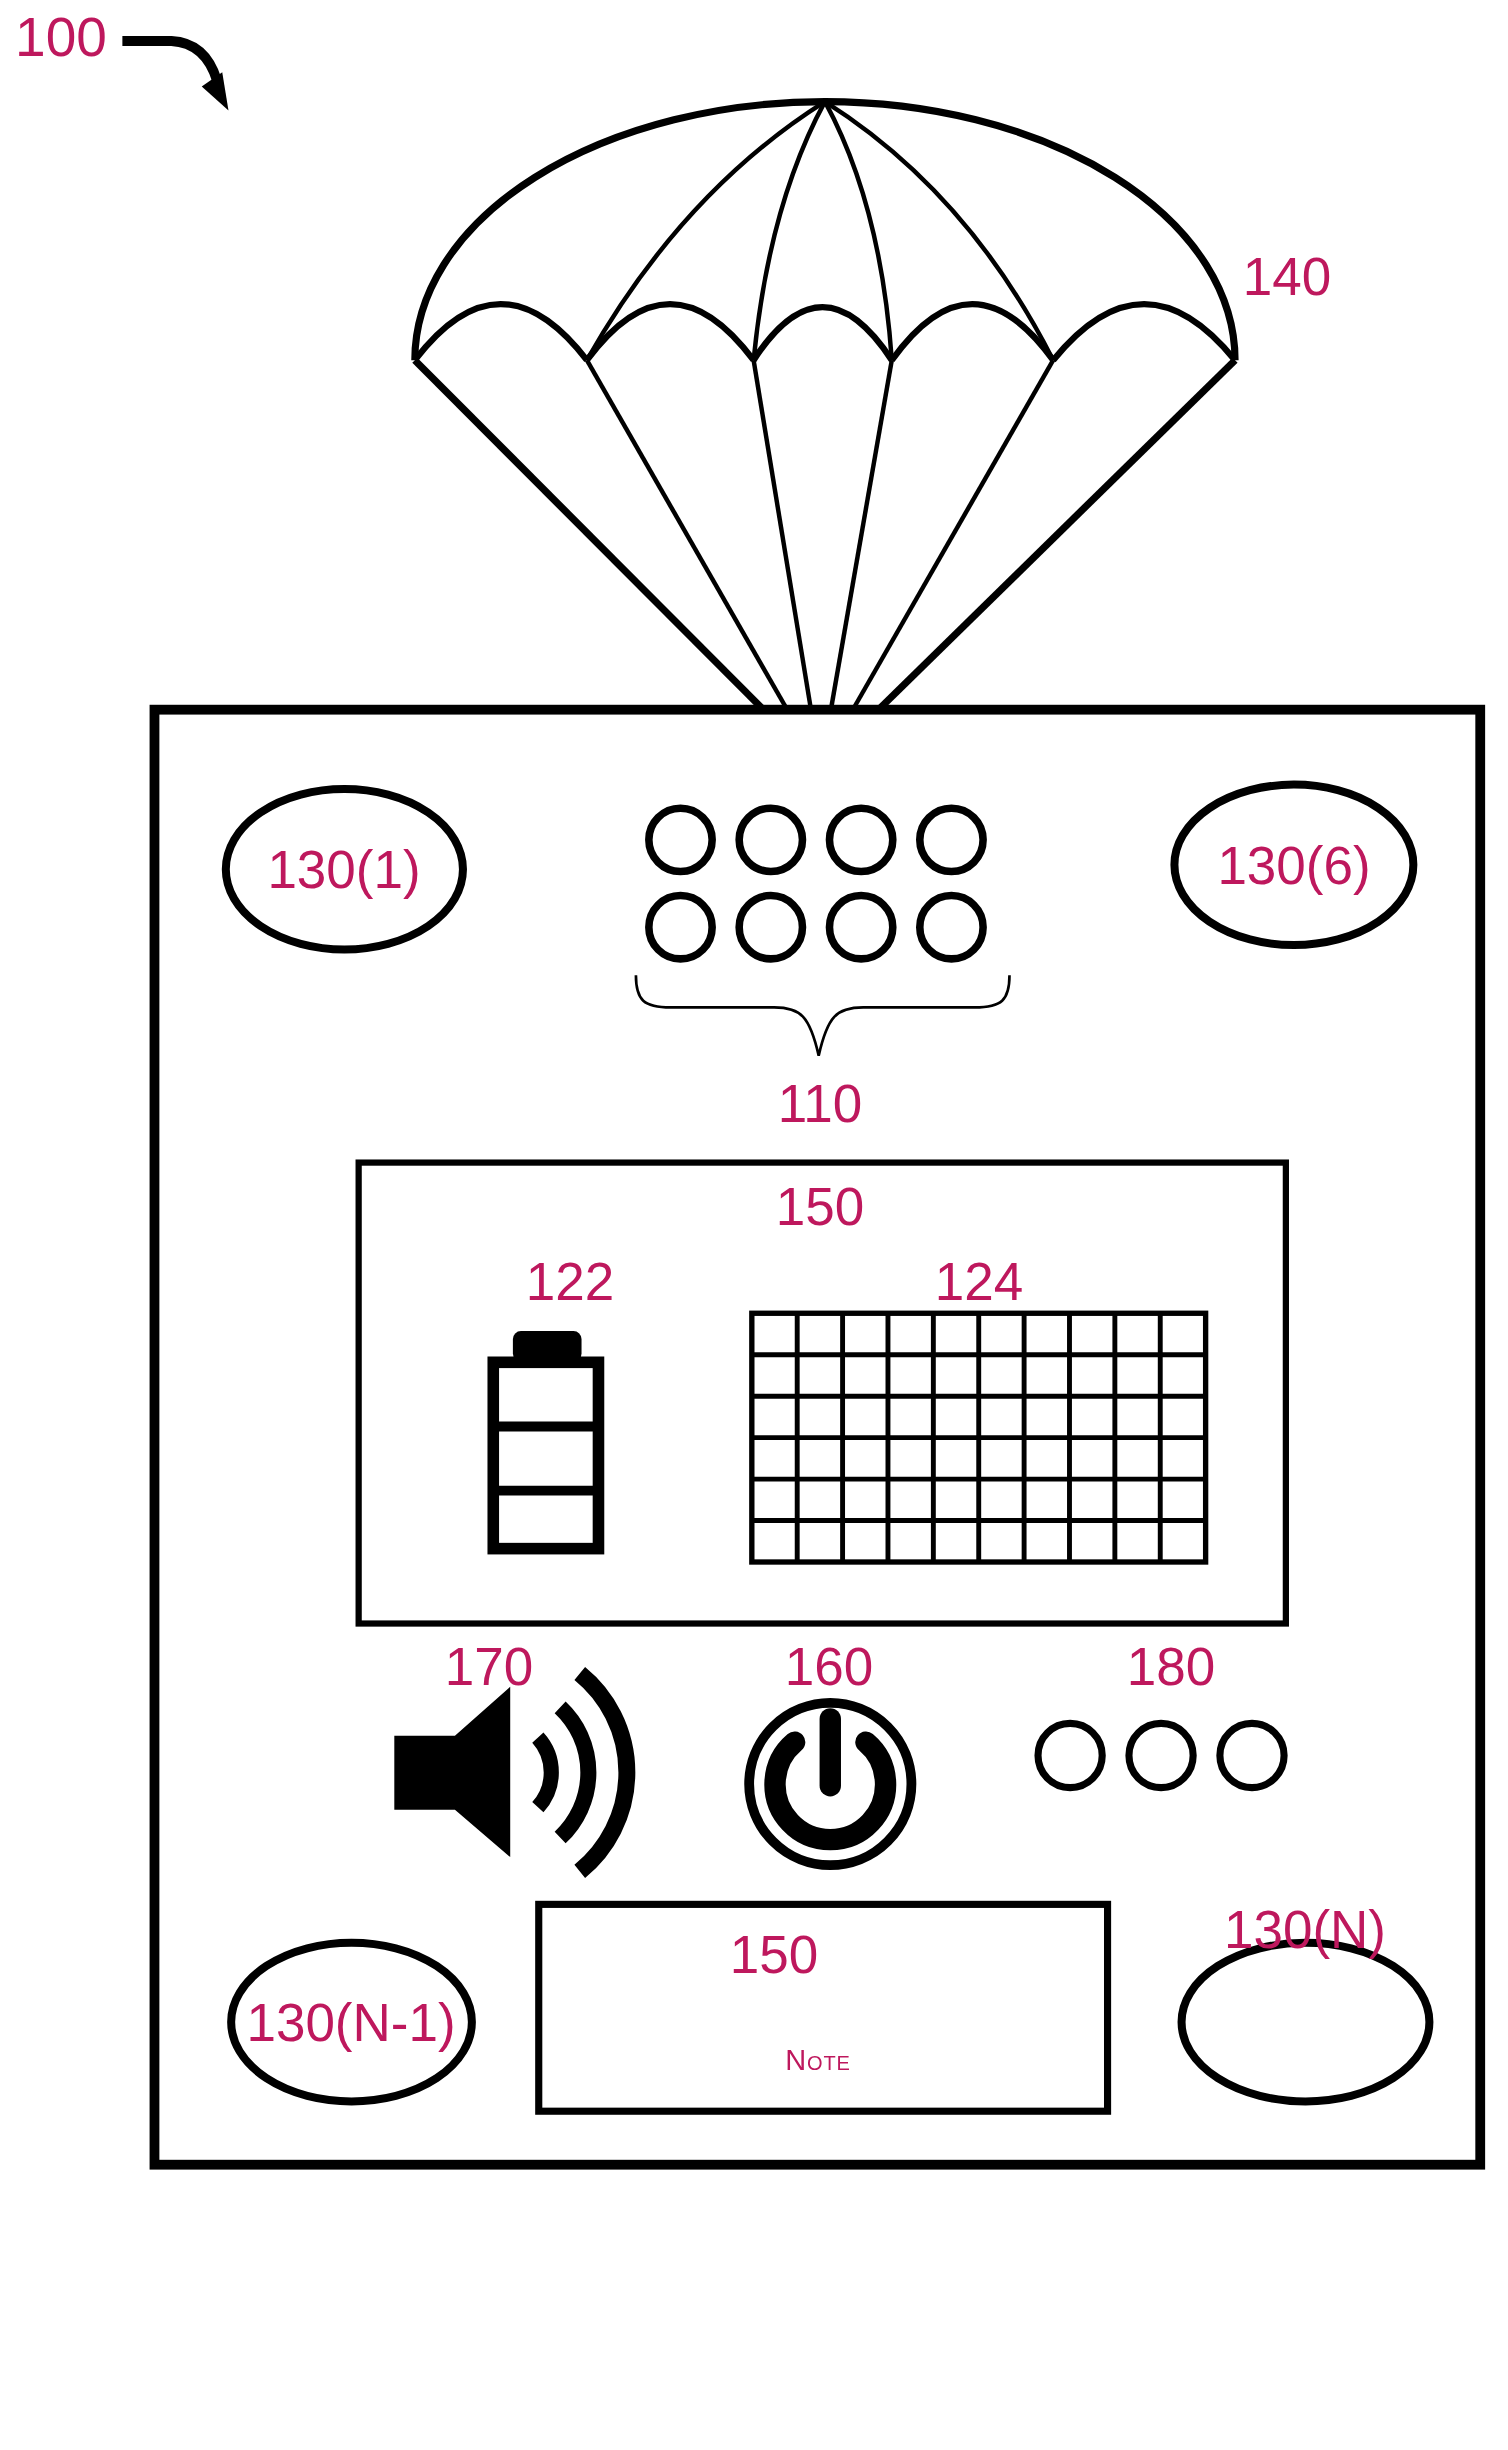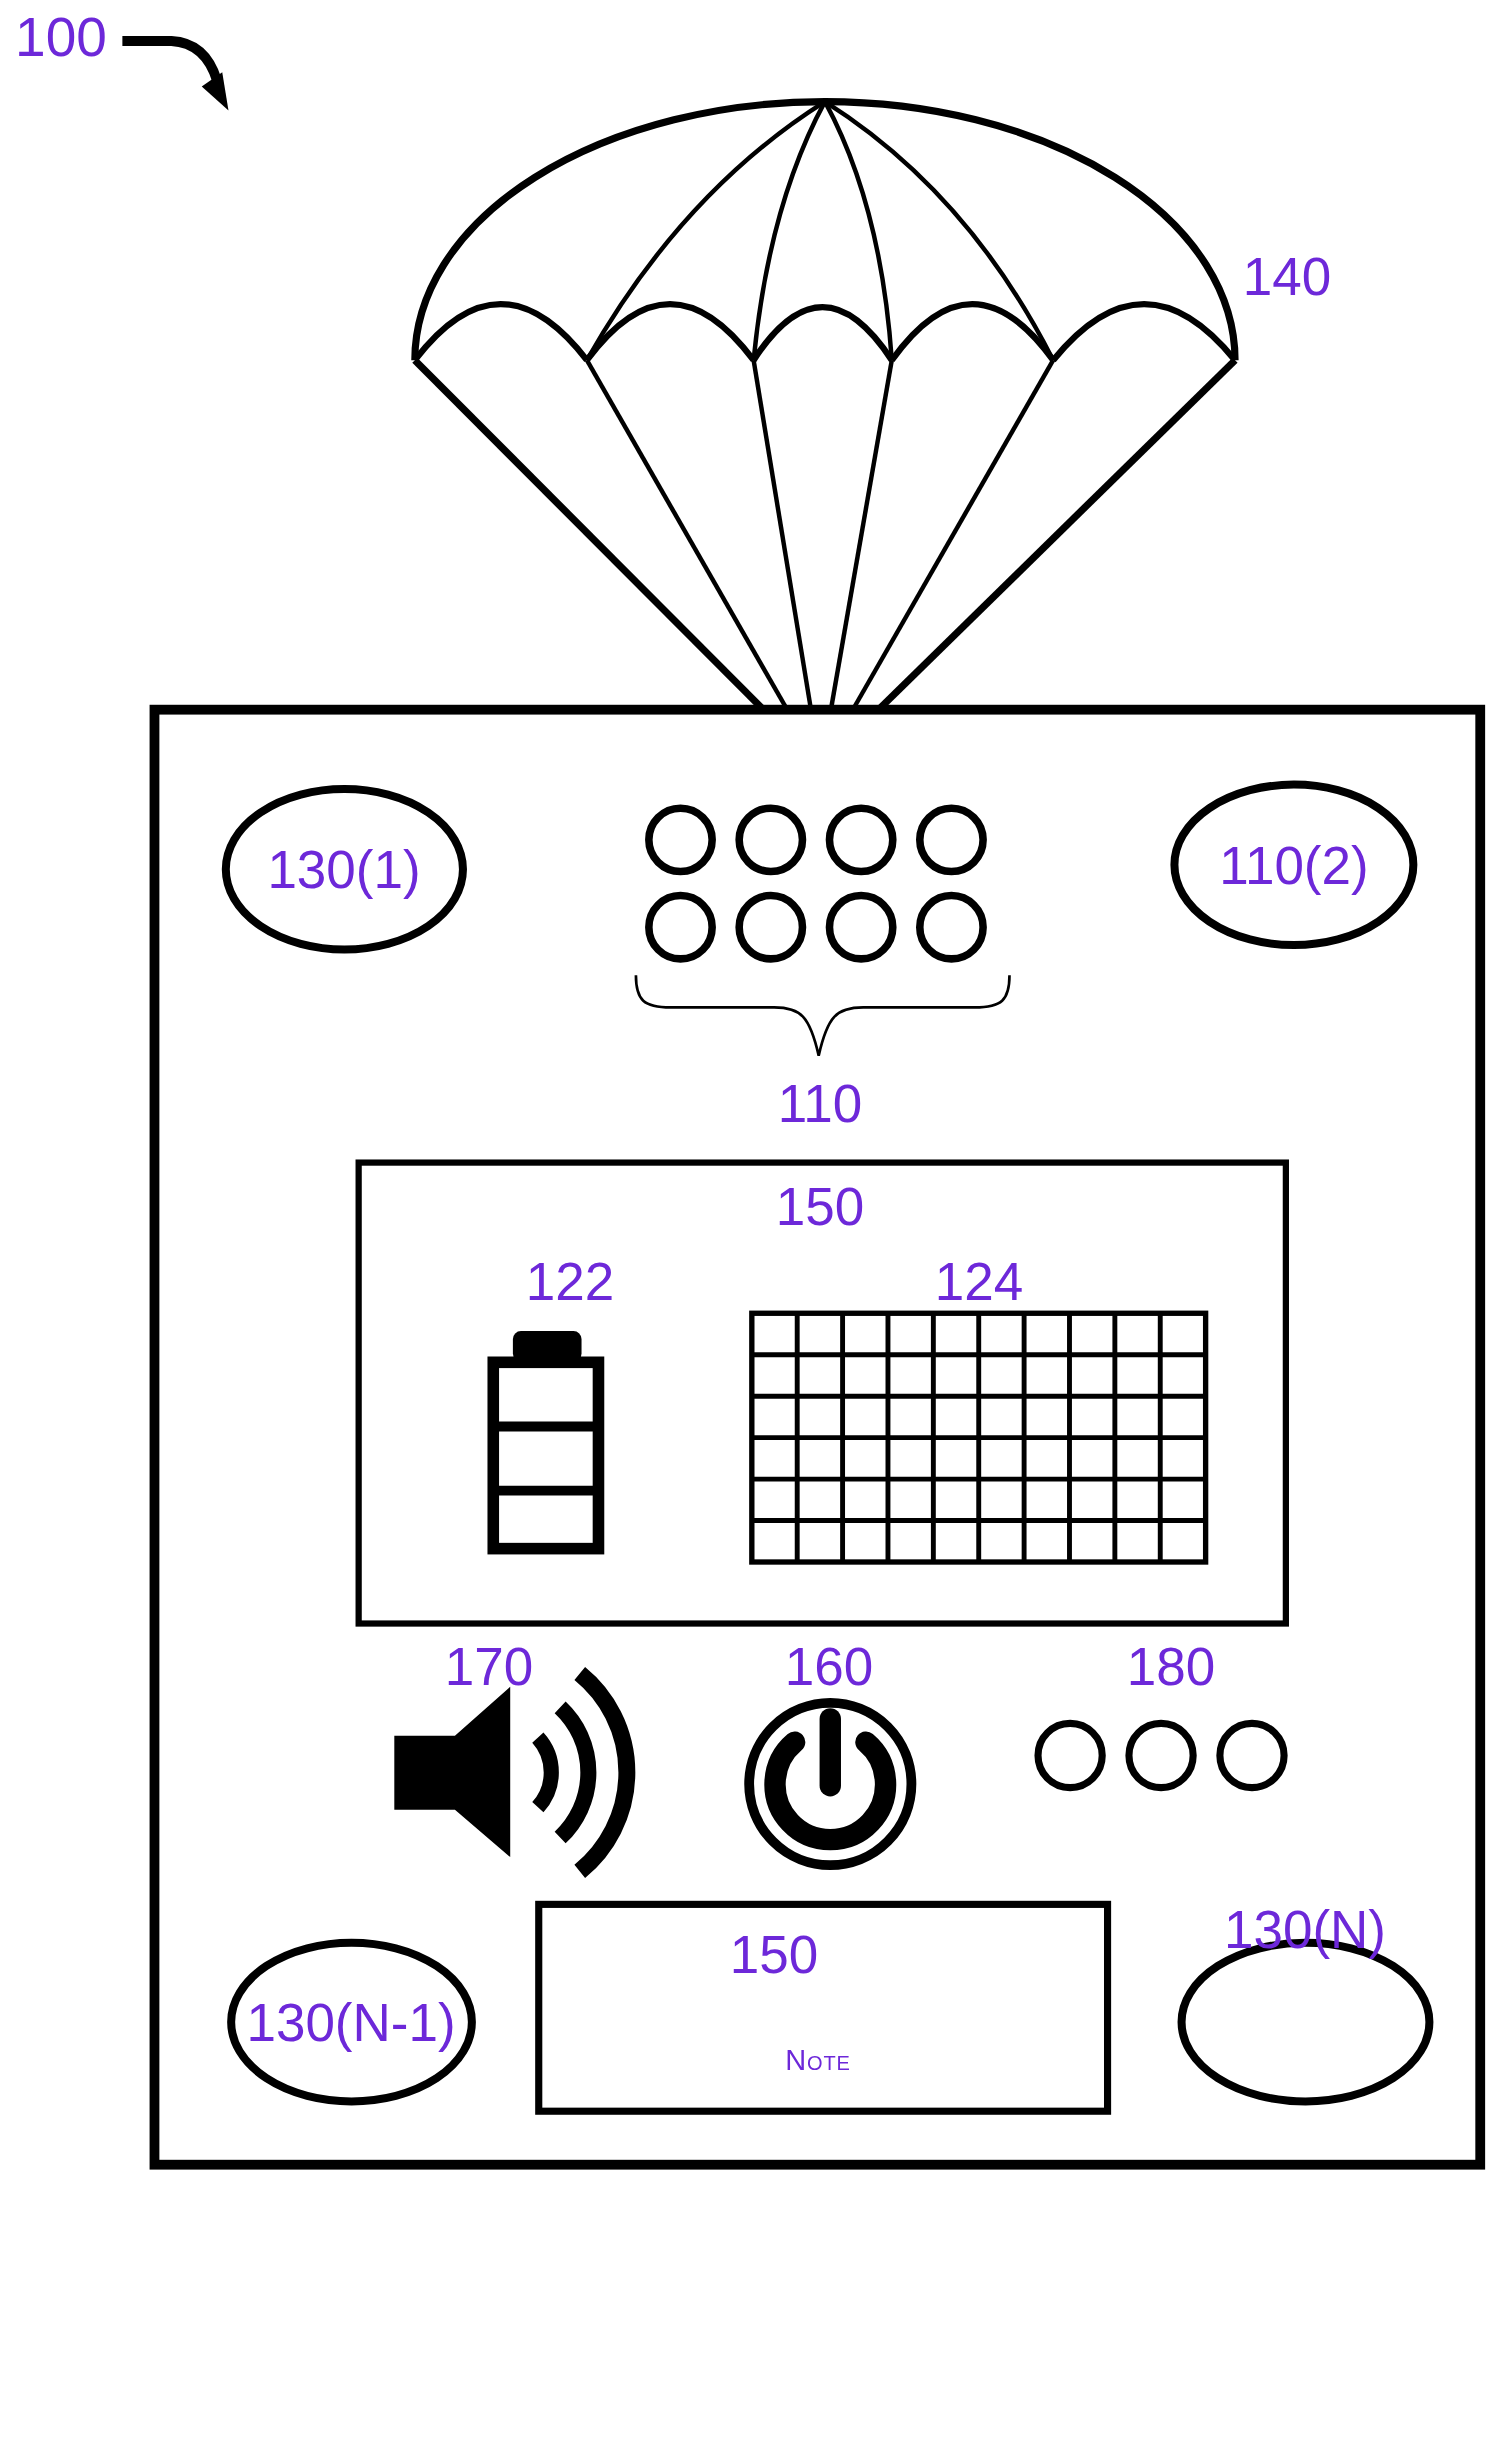--- a/index.html
+++ b/index.html
@@ -1,20 +1,20 @@
 <!DOCTYPE html>
 <html style="font-size:14.3px"><head>
 <meta charset="utf-8">
 <style>
   html,body{margin:0;padding:0;background:#ffffff;}
   .page{position:relative;width:1509px;height:2450px;background:#fff;overflow:hidden;
         font-family:"Liberation Sans",sans-serif;color:#000;}
   .art{position:absolute;left:0;top:0;}
   .lbl{position:absolute;transform:translate(-50%,-50%);font-size:53px;line-height:1;
-       white-space:nowrap;color:#6d28d9;}
+       white-space:nowrap;color:#be185d;}
   .lbl-ref{font-size:55px;}
   .lbl-note{font-variant:small-caps;font-size:29px;letter-spacing:0.9px;}
   .lbl-caption{font-size:91px;letter-spacing:1.8px;}
 </style>
 </head>
 <body>
 
 <div class="page">
 
   <svg class="art" width="1509" height="2450" viewBox="0 0 1692 2748">
@@ -117,21 +117,21 @@
         <circle cx="1302" cy="1969" r="36" fill="#fff" stroke="#000" stroke-width="8"></circle>
         <circle cx="1404" cy="1969" r="36" fill="#fff" stroke="#000" stroke-width="8"></circle>
       </g>
 
     <rect x="604" y="2136" width="638" height="232" fill="#fff" stroke="#000" stroke-width="8"></rect>
   </svg>
 
   <div class="lbl lbl-ref" style="left:61px;top:37px;">100</div>
   <div class="lbl" style="left:1287px;top:276px;">140</div>
   <div class="lbl" style="left:344px;top:869px;">130(1)</div>
-  <div class="lbl" style="left:1294px;top:865px;">110(2)</div>
+  <div class="lbl" style="left:1294px;top:865px;">130(6)</div>
   <div class="lbl" style="left:820px;top:1103px;">110</div>
   <div class="lbl" style="left:820px;top:1206px;">150</div>
   <div class="lbl" style="left:570px;top:1281px;">122</div>
   <div class="lbl" style="left:979px;top:1281px;">124</div>
   <div class="lbl" style="left:489px;top:1666px;">170</div>
   <div class="lbl" style="left:829px;top:1666px;">160</div>
   <div class="lbl" style="left:1171px;top:1666px;">180</div>
   <div class="lbl" style="left:774px;top:1954px;">150</div>
   <div class="lbl lbl-note" style="left:818px;top:2060px;">Note</div>
   <div class="lbl" style="left:351px;top:2022px;">130(N-1)</div>

